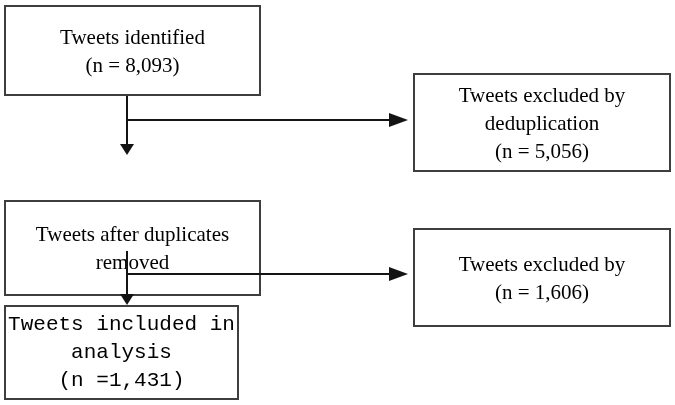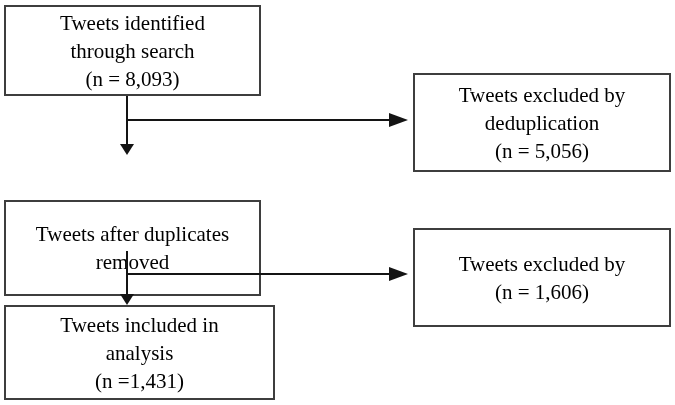--- a/index.html
+++ b/index.html
@@ -53,39 +53,38 @@
     height: 0;
     border-top: 7px solid transparent;
     border-bottom: 7px solid transparent;
     border-left: 19px solid #141414;
   }
   
   #b-identified { left: 4px;   top: 5px;   width: 257px; height: 91px; }
   #b-dedup-excl { left: 413px; top: 73px;  width: 258px; height: 99px; }
   #b-after-dup  { left: 4px;   top: 155px; width: 257px; height: 96px; margin-top: 45px; }
   #b-hand-excl  { left: 413px; top: 228px; width: 258px; height: 99px; }
-  #b-included   { left: 4px;   top: 305px; width: 271px; height: 95px; }
+  #b-included   { left: 4px;   top: 305px; width: 235px; height: 95px; font-family: Liberation Mono, monospace; }
   
   #v1    { left: 126px; top: 96px;  height: 49px; }
   #h1    { left: 126px; top: 119px; width: 263px; }
   #ah-r1 { left: 389px; top: 113px; }
   #ah-d1 { left: 120px; top: 144px; }
   #v2    { left: 126px; top: 251px; height: 44px; }
   #h2    { left: 126px; top: 273px; width: 263px; }
   #ah-r2 { left: 389px; top: 267px; }
   #ah-d2 { left: 120px; top: 294px; }
 </style>
 </head>
 <body>
 
 <div class="canvas">
 
   <div class="fbox" id="b-identified">
     <span>Tweets identified</span>
-    <span>through search</span>
     <span>(n = 8,093)</span>
   </div>
 
   <div class="fbox" id="b-dedup-excl">
     <span>Tweets excluded by</span>
     <span>deduplication</span>
     <span>(n = 5,056)</span>
   </div>
 
   <div class="fbox" id="b-after-dup">

